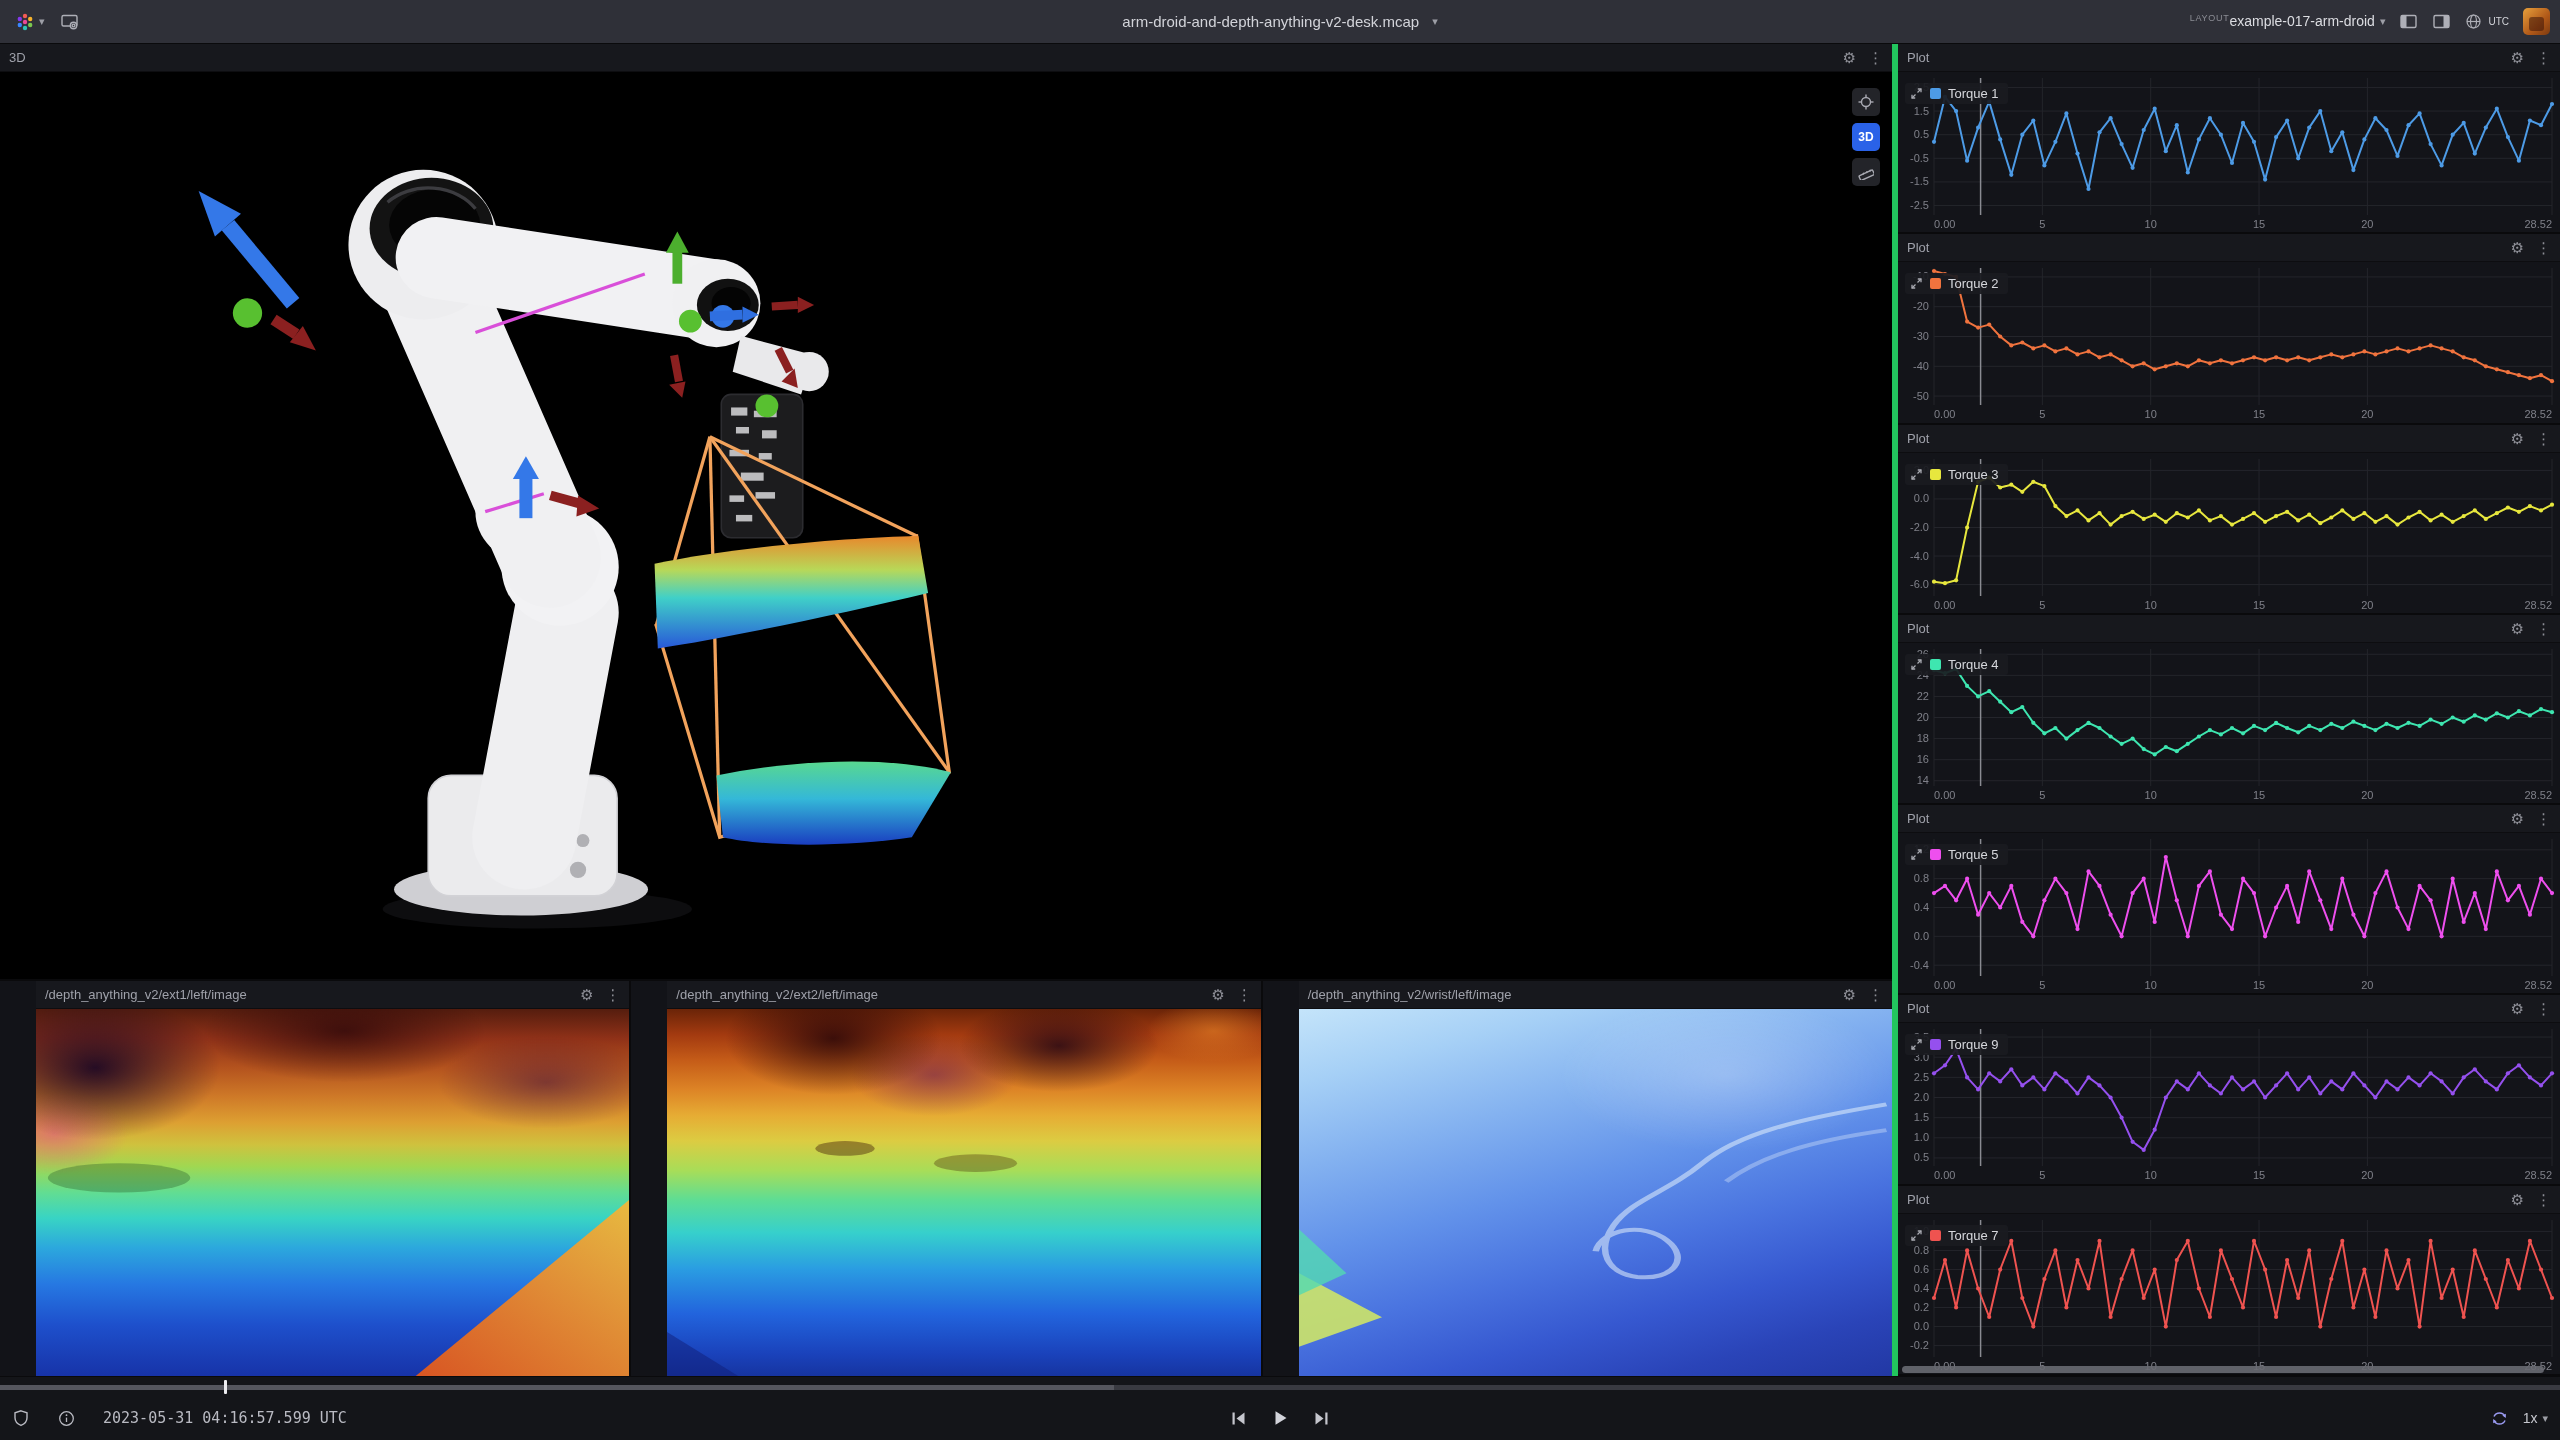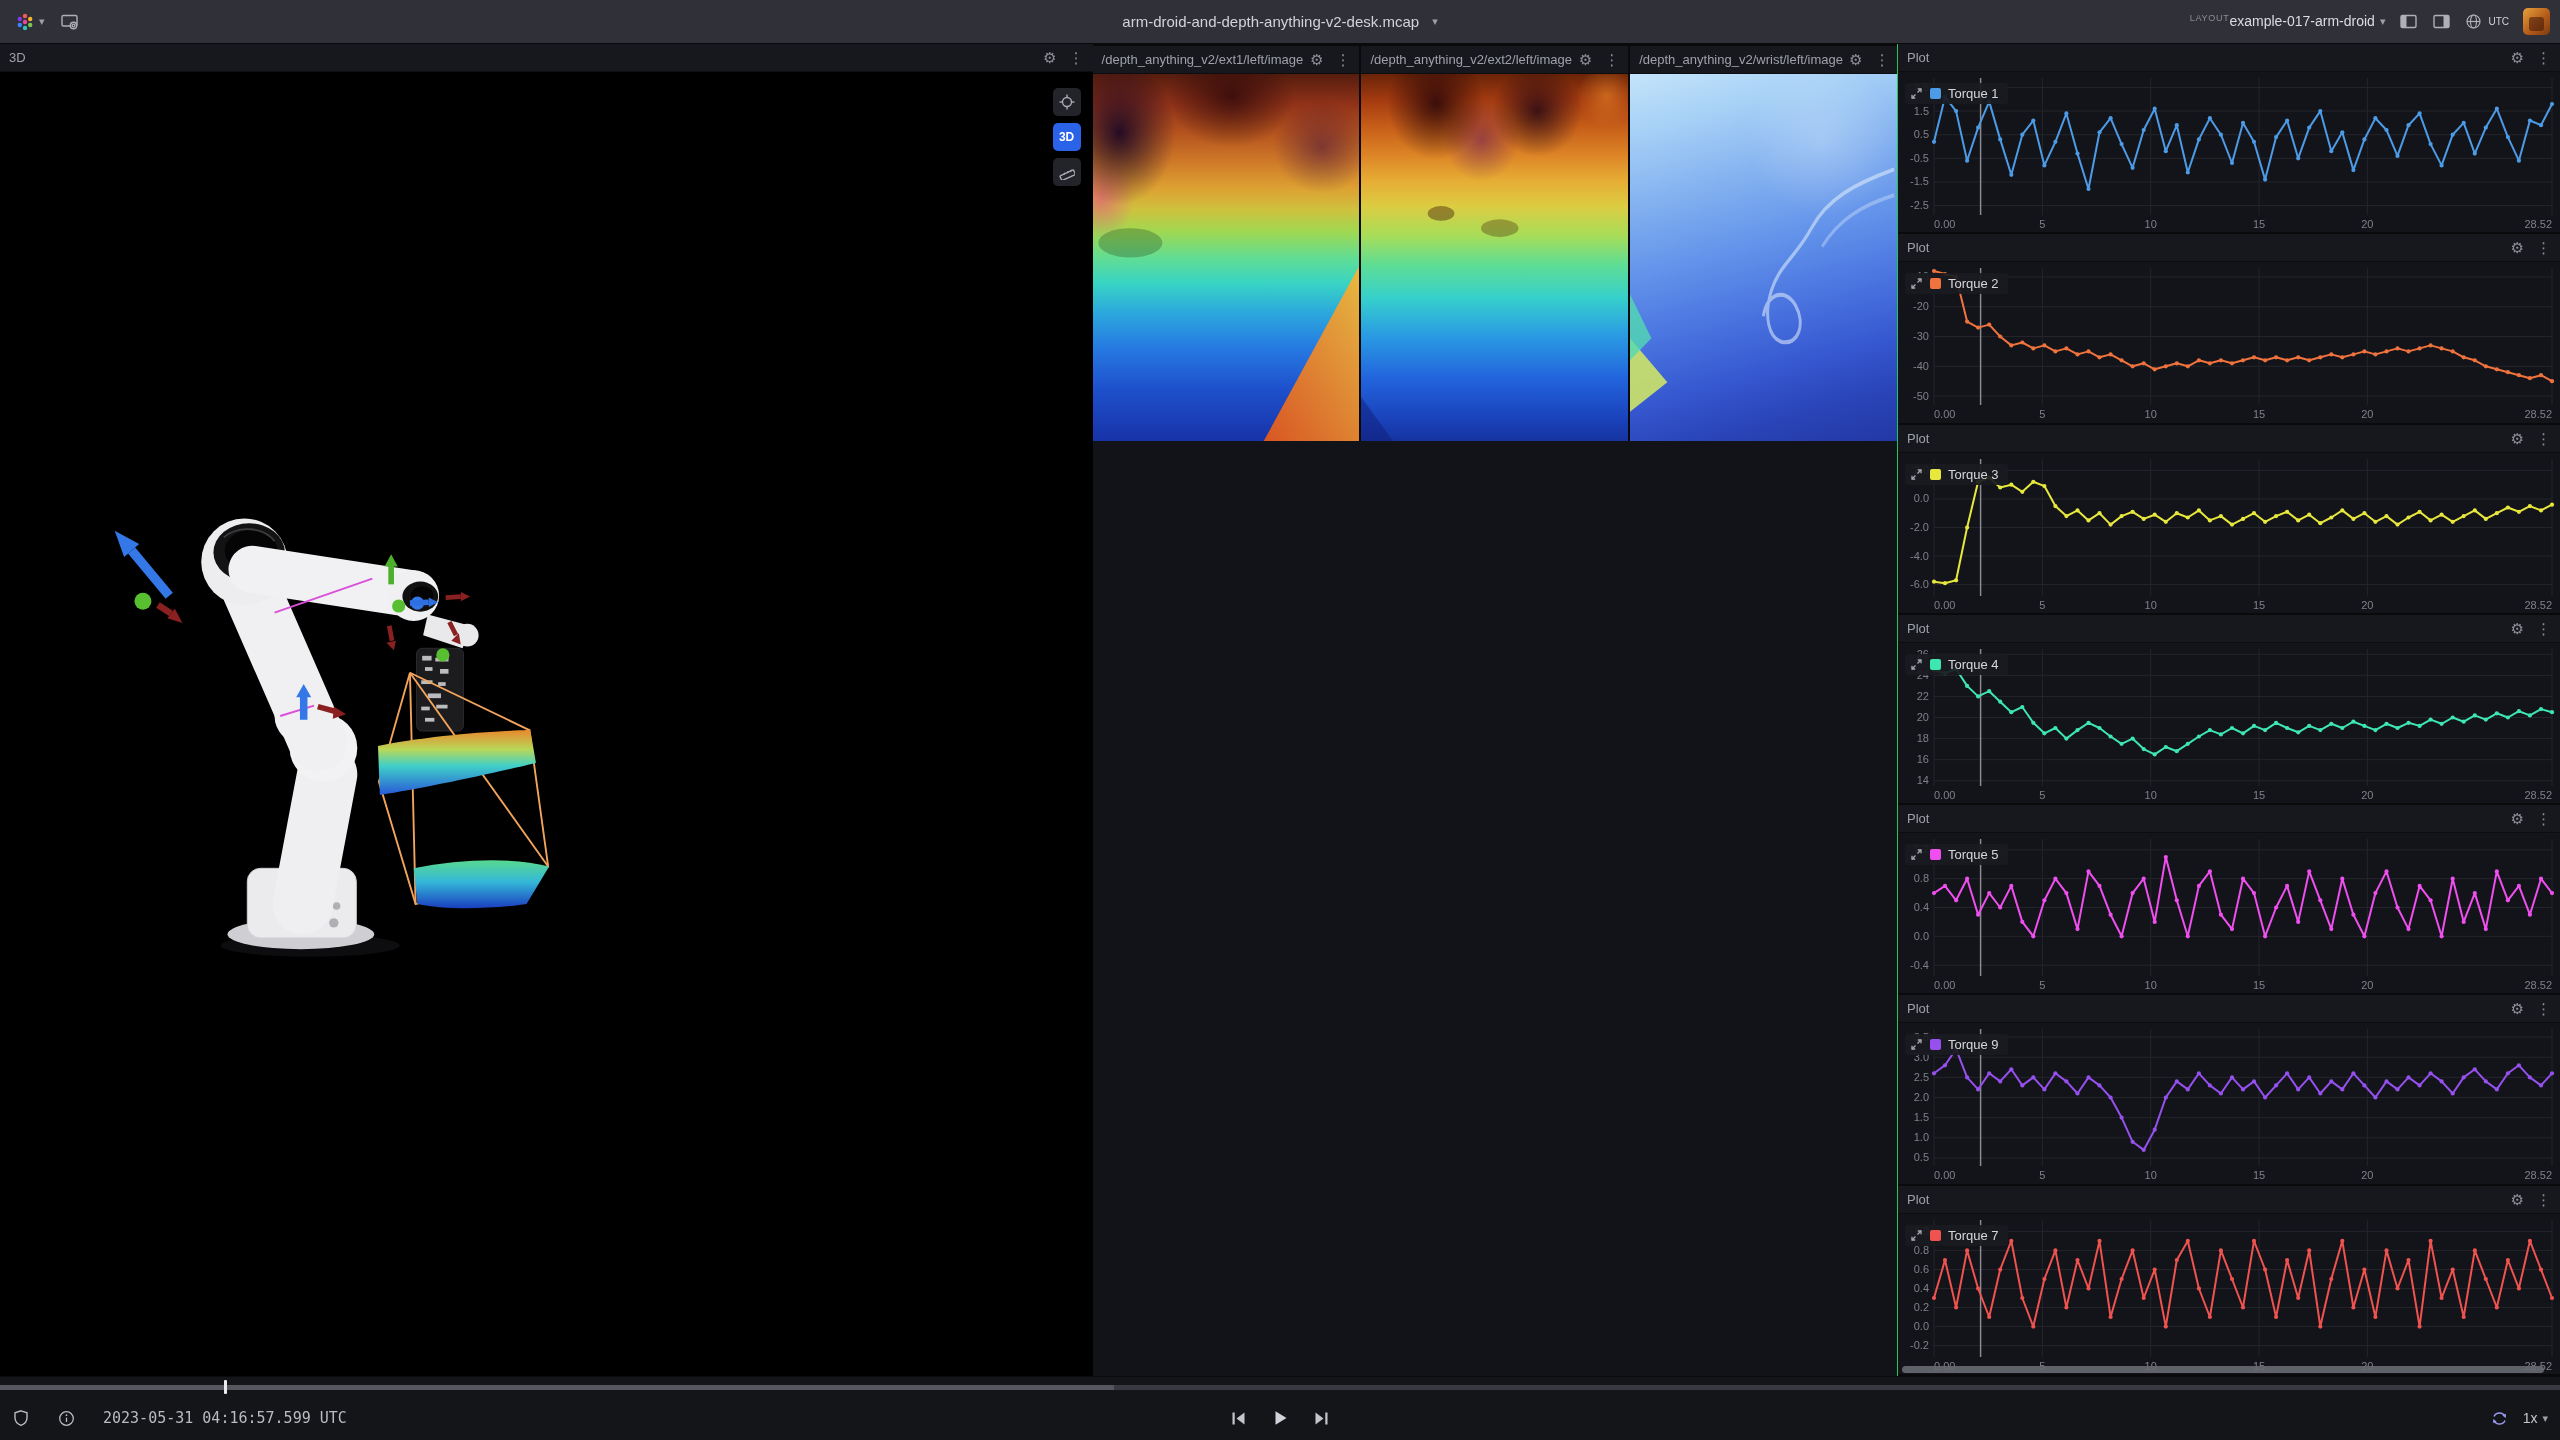--- a/index.html
+++ b/index.html
@@ -18,38 +18,38 @@
   .layout-label{font-size:9px;letter-spacing:.08em;color:#8b8c94;}
   .layout-name-row{display:flex;align-items:center;gap:5px;font-size:14px;color:#dcdde2;}
   .icon-btn{display:flex;align-items:center;justify-content:center;color:#aeafb7;}
   .utc-badge{font-size:10px;color:#d2d3d9;display:flex;align-items:center;gap:6px;}
   .avatar{width:27px;height:27px;border-radius:5px;background:linear-gradient(135deg,#e8a03c,#b05818 60%,#7c3a10);
           position:relative;overflow:hidden;}
   .avatar:after{content:"";position:absolute;left:6px;top:9px;width:15px;height:14px;border-radius:3px;
                 background:rgba(60,20,10,.55);}
   
   .main{flex:1;display:flex;min-height:0;}
-  .left-col{width:1898px;flex:0 0 1898px;display:flex;border-right:1px solid #22c55e;min-height:0;}
+  .left-col{width:1898px;flex:0 0 1898px;display:flex;flex-direction:column;border-right:6px solid #22c55e;min-height:0;}
   .right-col{flex:1;display:flex;flex-direction:column;min-width:0;position:relative;}
   .panel-head{flex:0 0 28px;height:28px;display:flex;align-items:center;gap:6px;padding:0 9px;
               background:#17181d;color:#9fa1aa;font-size:13px;border-bottom:1px solid #0d0d10;}
   .head-icons{margin-left:auto;display:flex;align-items:center;gap:12px;color:#8d8e96;}
   .gear{font-size:15px;line-height:1;cursor:default;}
   .kebab{font-size:15px;line-height:1;}
   
   .panel-3d{flex:1;display:flex;flex-direction:column;min-height:0;}
   .p3d-body{flex:1;background:#000;position:relative;min-height:0;}
   .scene{position:absolute;inset:0;width:100%;height:100%;}
   .p3d-tools{position:absolute;top:16px;right:12px;display:flex;flex-direction:column;gap:7px;align-items:center;}
   .tool-btn{width:28px;height:28px;border-radius:5px;background:#232429;display:flex;align-items:center;
             justify-content:center;color:#a9aab2;}
   .tool-btn.active{background:#2a62e8;color:#fff;font-size:12px;font-weight:bold;}
   
   .cam-row{flex:0 0 397px;height:397px;display:flex;border-top:2px solid #0a0a0c;min-height:0;}
-  .cam-panel{flex:1;display:flex;flex-direction:column;border-right:2px solid #0a0a0c;min-width:0;}
+  .cam-panel{flex:1;display:flex;flex-direction:column;border-right:2px solid #0a0a0c;min-width:0;padding-left:36px;}
   .cam-panel:last-child{border-right:none;}
   .cam-img{flex:1;position:relative;overflow:hidden;}
   .cam-overlay{position:absolute;inset:0;width:100%;height:100%;}
   .cam-0 .cam-img{background:
     radial-gradient(ellipse 30% 28% at 10% 16%, rgba(25,6,36,.92), rgba(25,6,36,0) 70%),
     radial-gradient(ellipse 34% 20% at 52% 6%, rgba(46,8,10,.8), rgba(46,8,10,0) 70%),
     radial-gradient(ellipse 26% 18% at 86% 20%, rgba(70,18,60,.55), rgba(70,18,60,0) 70%),
     radial-gradient(ellipse 18% 16% at 3% 34%, rgba(225,64,150,.5), rgba(225,64,150,0) 70%),
     linear-gradient(180deg,#551d0e 0%,#8f3118 8%,#b4531e 16%,#cf7a28 24%,#dda032 31%,#cfc23e 37%,
       #9fd852 43%,#62dd92 50%,#38d4c4 57%,#2ca8dd 65%,#2678e2 75%,#1e50cc 86%,#1733a8 100%);}

